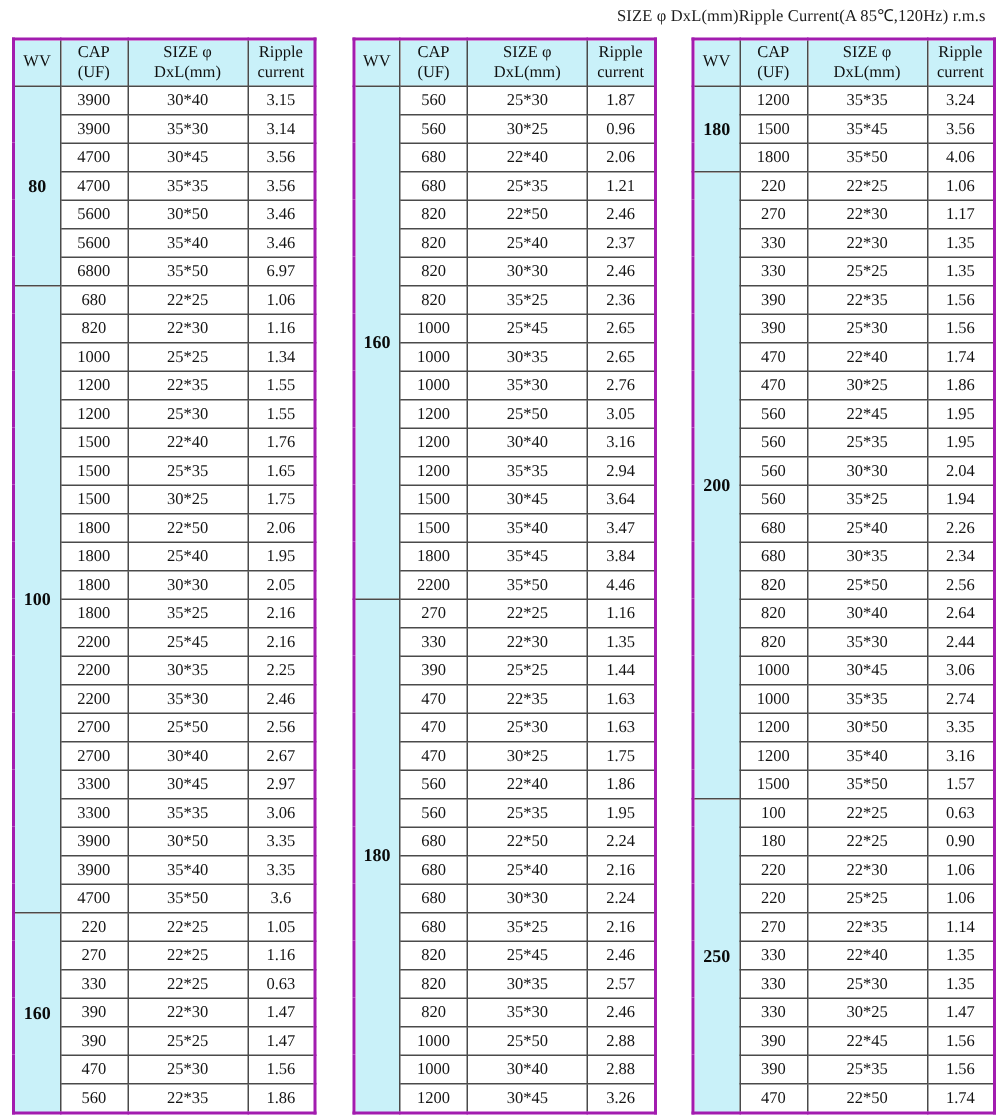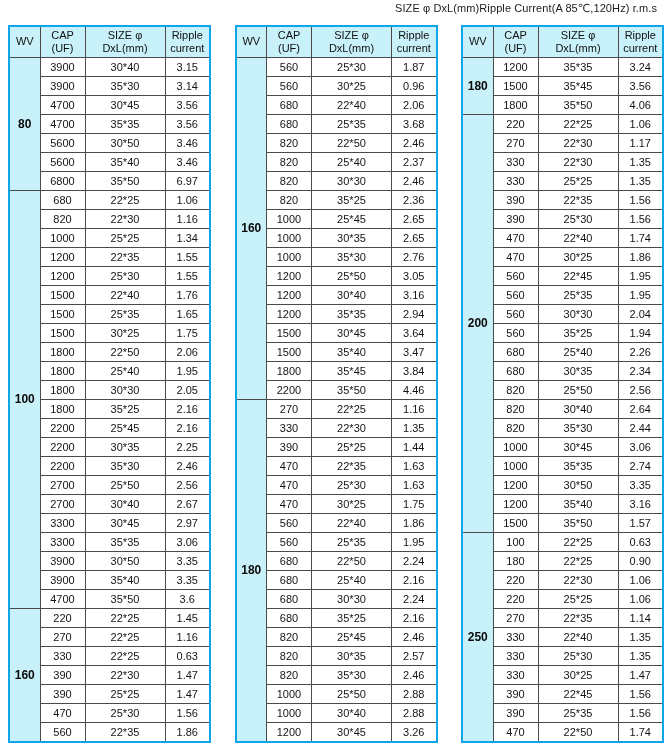--- a/index.html
+++ b/index.html
@@ -4,41 +4,41 @@
 <style>
   * { margin: 0; padding: 0; box-sizing: border-box; }
   html, body { background: #f3f3f3; }
   body {
     width: 672px; height: 746px;
     font-family: "Liberation Sans", "DejaVu Sans", sans-serif;
     position: relative;
     background: #ffffff;
     overflow: hidden;
   }
-  .sheet { width: 672px; height: 746px; position: relative; background: #ffffff; }
+  .sheet { width: 672px; height: 746px; position: relative; background: #ffffff; font-family: Liberation Serif, serif; }
   .sheet-title {
     position: absolute;
     top: 2px; right: 15px;
     font-size: 11px;
     color: #1c1c1c;
     letter-spacing: 0.1px;
     white-space: nowrap;
   }
   .tables {
     position: absolute;
     top: 25px; left: 8px; right: 8px;
     display: flex;
     justify-content: space-between;
     align-items: flex-start;
   }
   table.spec-table {
     border-collapse: collapse;
     table-layout: fixed;
     width: 201px;
-    border: 2px solid #0ea5e9;
+    border: 2px solid #a21caf;
     background: #ffffff;
   }
   table.spec-table th, table.spec-table td {
     border: 1px solid #4a4a4a;
     text-align: center;
     vertical-align: middle;
     padding: 0;
     overflow: hidden;
     white-space: nowrap;
   }
@@ -241,21 +241,21 @@
           </tr>
           <tr>
             <td>4700</td>
             <td>35*50</td>
             <td>3.6</td>
           </tr>
           <tr>
             <td class="wv-cell" rowspan="7">160</td>
             <td>220</td>
             <td>22*25</td>
-            <td>1.45</td>
+            <td>1.05</td>
           </tr>
           <tr>
             <td>270</td>
             <td>22*25</td>
             <td>1.16</td>
           </tr>
           <tr>
             <td>330</td>
             <td>22*25</td>
             <td>0.63</td>
@@ -321,21 +321,21 @@
             <td>0.96</td>
           </tr>
           <tr>
             <td>680</td>
             <td>22*40</td>
             <td>2.06</td>
           </tr>
           <tr>
             <td>680</td>
             <td>25*35</td>
-            <td>3.68</td>
+            <td>1.21</td>
           </tr>
           <tr>
             <td>820</td>
             <td>22*50</td>
             <td>2.46</td>
           </tr>
           <tr>
             <td>820</td>
             <td>25*40</td>
             <td>2.37</td>

